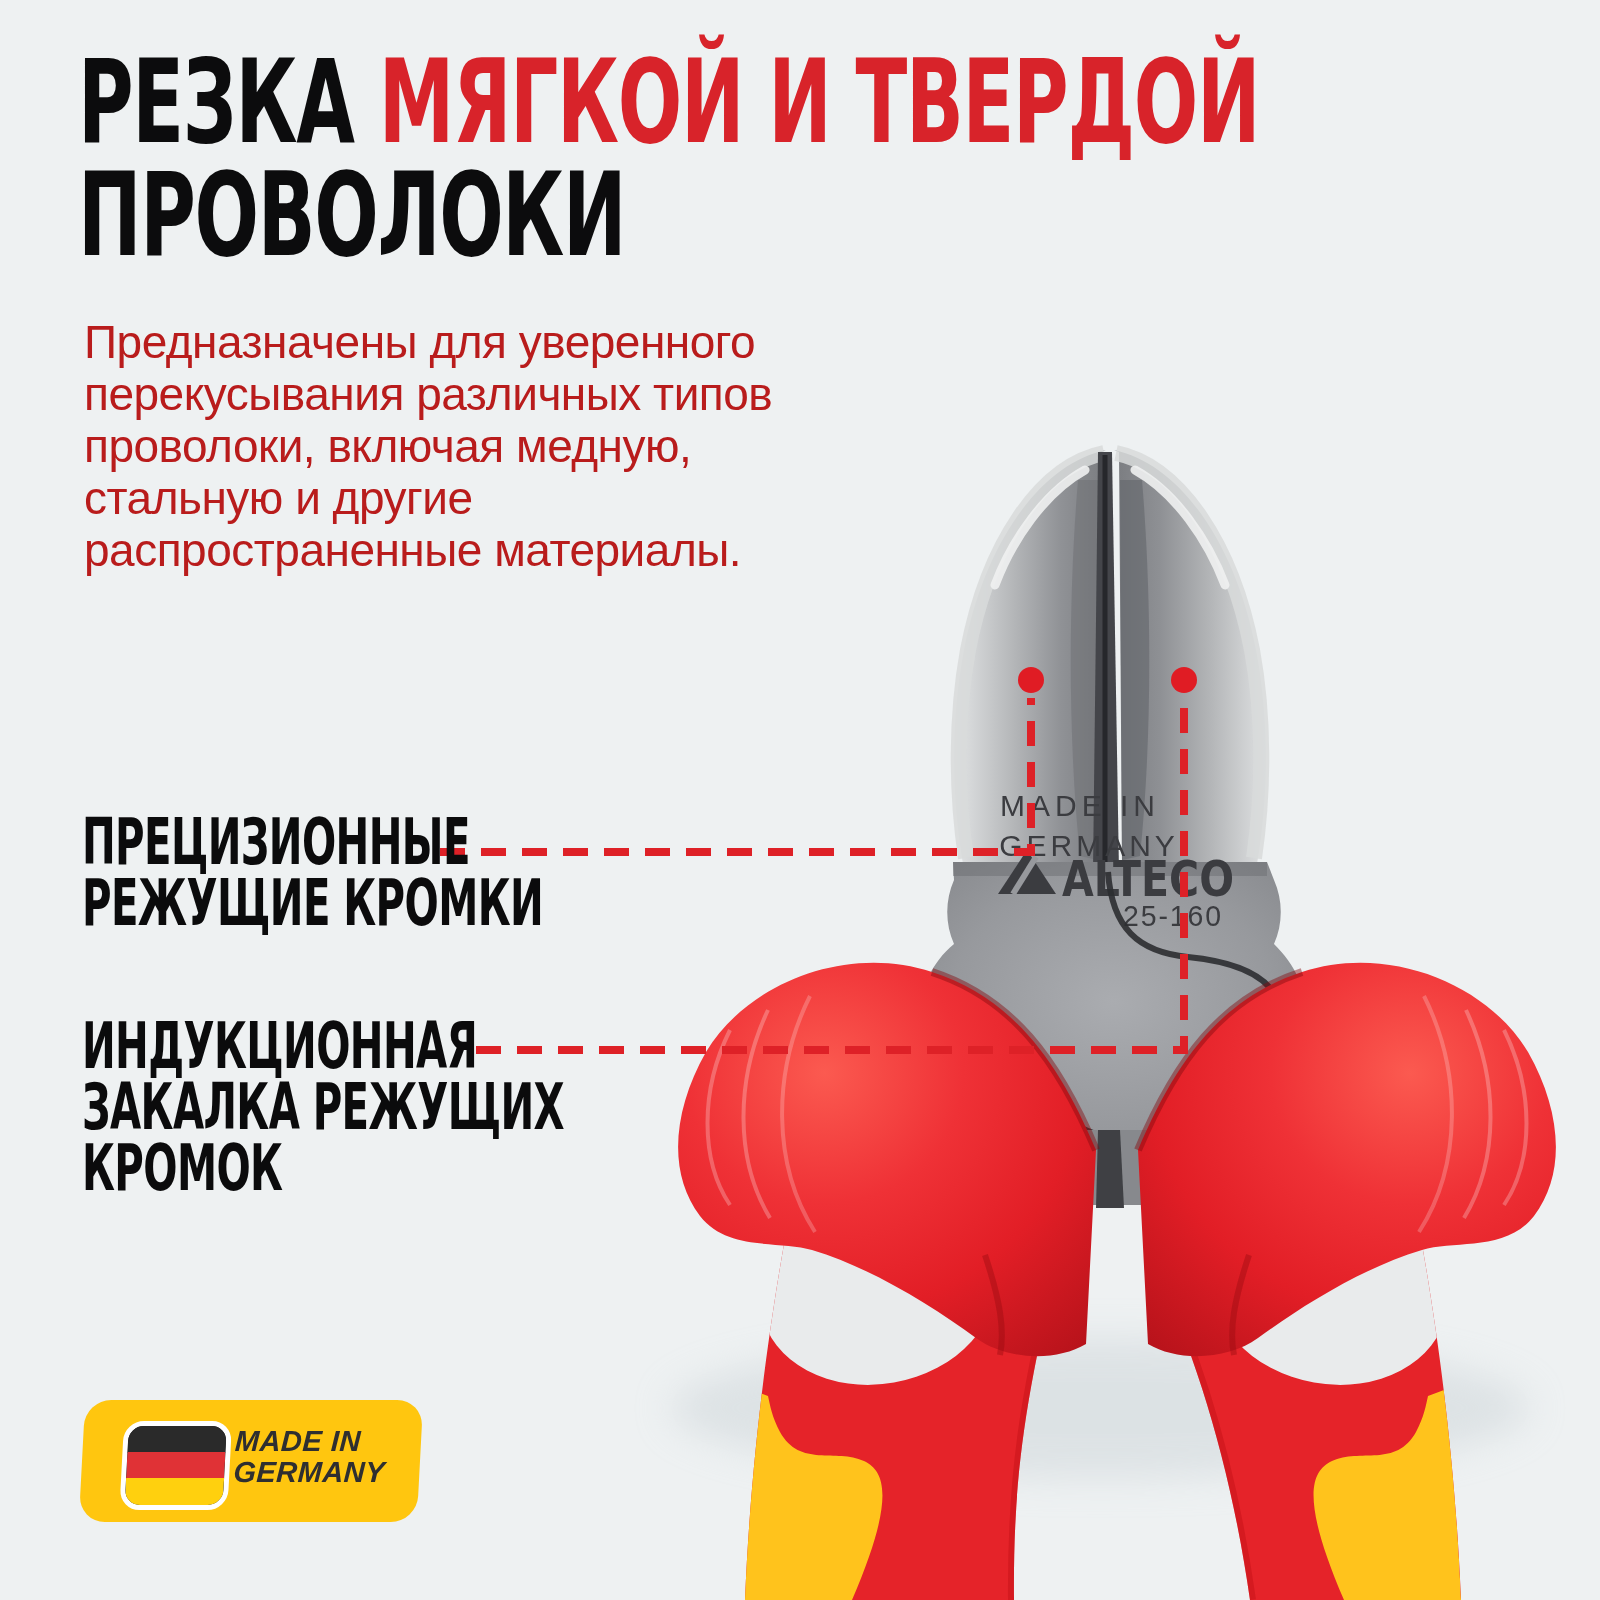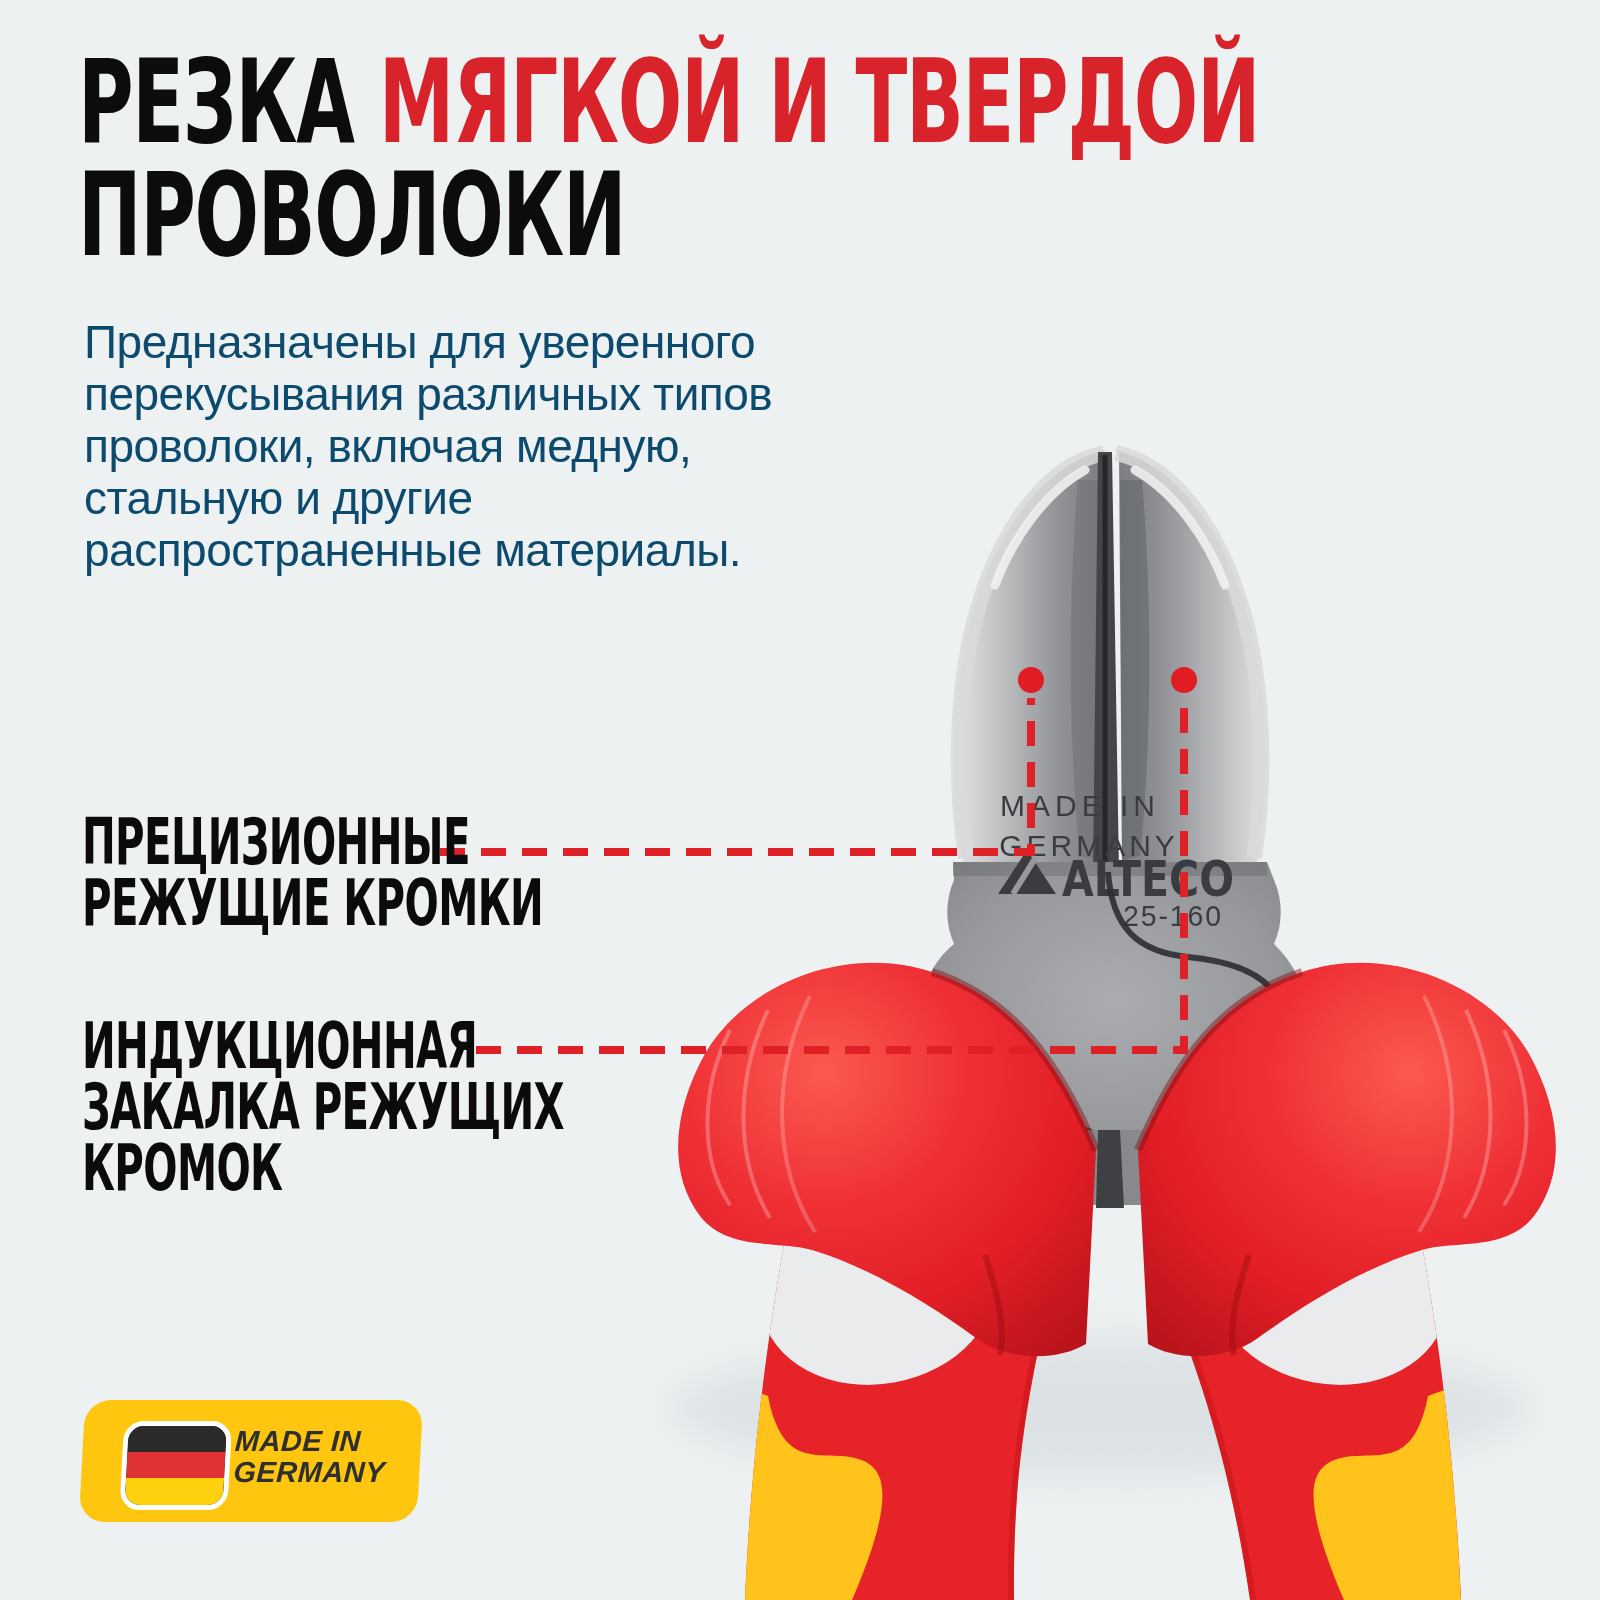--- a/index.html
+++ b/index.html
@@ -17,21 +17,21 @@
     font-size:115px;line-height:113px;letter-spacing:-2px;
     color:#0c0c0d;transform:scaleX(0.66);transform-origin:0 0;
     white-space:nowrap;
   }
   .title .red{color:#d8232a;}
 
   
   .desc{
     left:84px;top:316px;width:860px;
     font-size:46px;line-height:52px;letter-spacing:-0.5px;
-    color:#0c4a6e;white-space:pre-line;
+    color:#b91c1c;white-space:pre-line;
   }
 
   
   .callout{
     font-family:"DejaVu Sans",sans-serif;font-weight:bold;
     font-size:64px;line-height:61px;letter-spacing:-1px;
     color:#0b0b0c;transform:scaleX(0.63);transform-origin:0 0;
     white-space:pre-line;
   }
   .callout1{left:82px;top:812px;}

